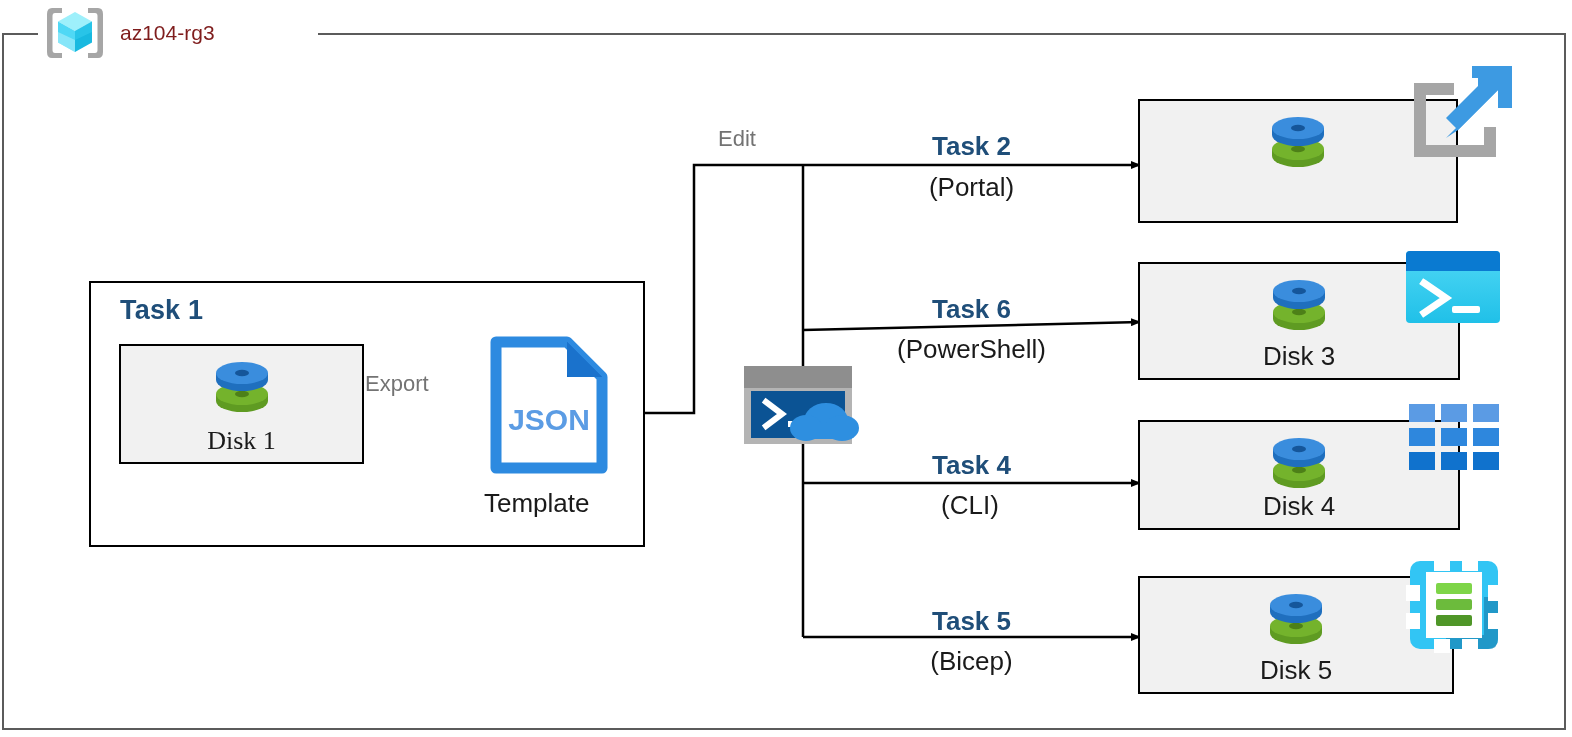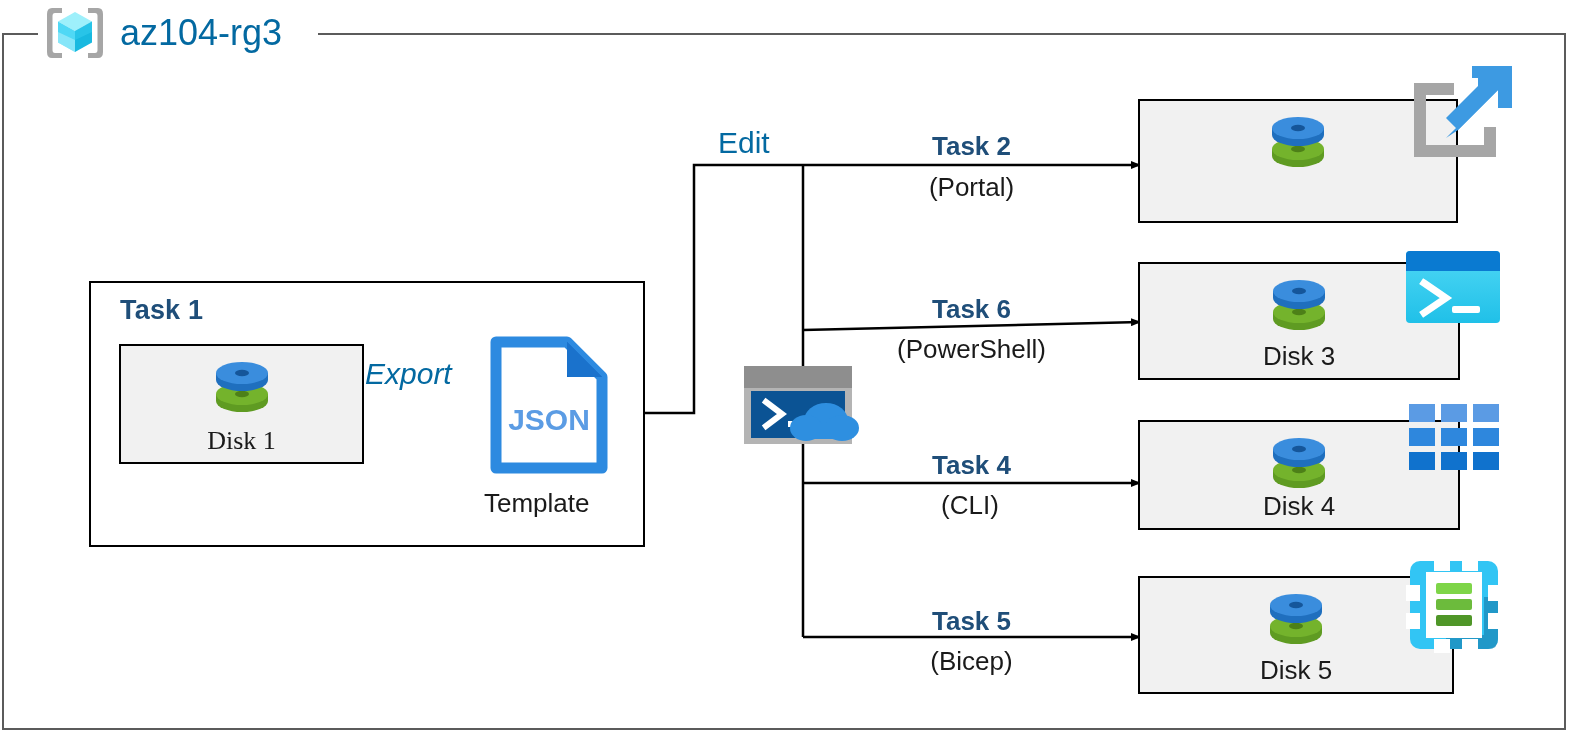--- a/index.html
+++ b/index.html
@@ -40,22 +40,22 @@
   .rg-header {
     position: absolute;
     left: 44px;
     top: 2px;
     height: 62px;
     display: flex;
     align-items: center;
     gap: 14px;
   }
   .rg-title {
-    font-size: 36px;
-    color: #0369a1;
+    font-size: 21px;
+    color: #7f1d1d;
     white-space: nowrap;
   }
 
   
   .rg-icon { width: 62px; height: 58px; display:block; }
 
   
   .task1-box {
     position: absolute;
     left: 89px;
@@ -96,22 +96,22 @@
     position: absolute;
     left: 50%;
     transform: translateX(-50%);
     top: 10px;
   }
   .disk-icon { display: block; }
 
   
   .conn-label {
     position: absolute;
-    font-size: 30px;
-    color: #0369a1;
+    font-size: 22px;
+    color: #737373;
     white-space: nowrap;
   }
   .task-label-bold {
     position: absolute;
     font-size: 26px;
     font-weight: bold;
     color: #1f4e79;
     white-space: nowrap;
     text-align: center;
   }
@@ -205,21 +205,21 @@
 
         <ellipse cx="31" cy="24" rx="26" ry="11" fill="#1f6fbe"></ellipse>
         <rect x="5" y="17" width="52" height="7" fill="#1f6fbe"></rect>
         <ellipse cx="31" cy="17" rx="26" ry="11" fill="#3a8ddd"></ellipse>
         <ellipse cx="31" cy="17" rx="7" ry="3.2" fill="#15569a"></ellipse>
       </svg>
     </div>
     <div class="res-label">Disk 1</div>
   </div>
 
-  <div class="conn-label" style="left:365px; top:357px;font-style:italic;">Export</div>
+  <div class="conn-label" style="left:365px; top:371px;">Export</div>
 
   <div class="abs" style="left:489px; top:335px;">
     <svg width="120" height="140" viewBox="0 0 120 140">
 
       <path d="M7 7 L78 7 L113 42 L113 133 L7 133 Z" fill="#ffffff" stroke="#2d8ae0" stroke-width="11" stroke-linejoin="round"></path>
 
       <path d="M78 7 L113 42 L78 42 Z" fill="#1168c4"></path>
       <path d="M78 7 L113 42 L82 42 Q78 42 78 38 Z" fill="#1a72cc"></path>
       <text x="60" y="95" font-family="Liberation Sans, sans-serif" font-size="30" font-weight="bold" fill="#5b9ce4" text-anchor="middle">JSON</text>
     </svg>

